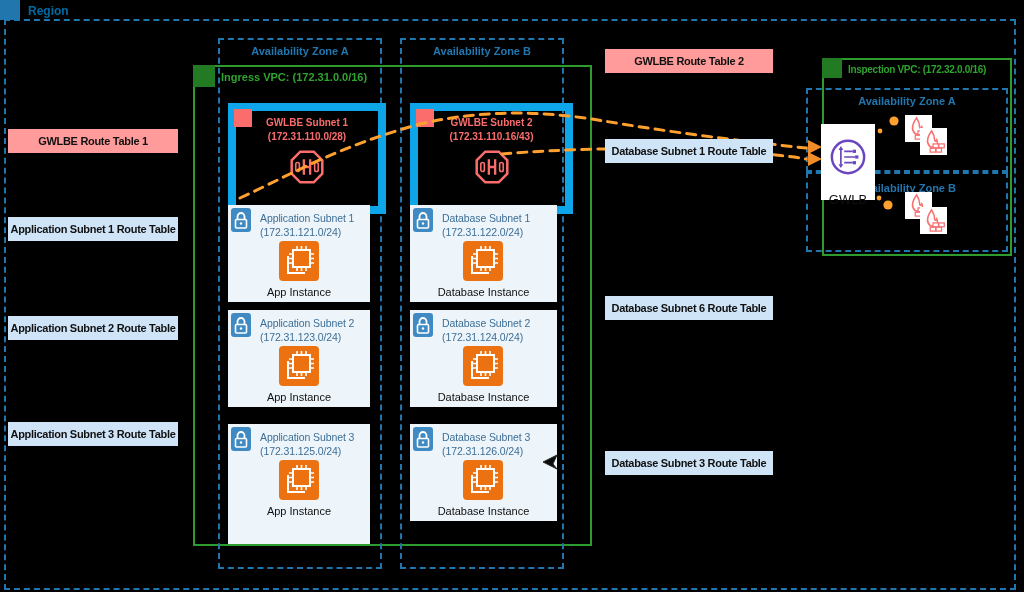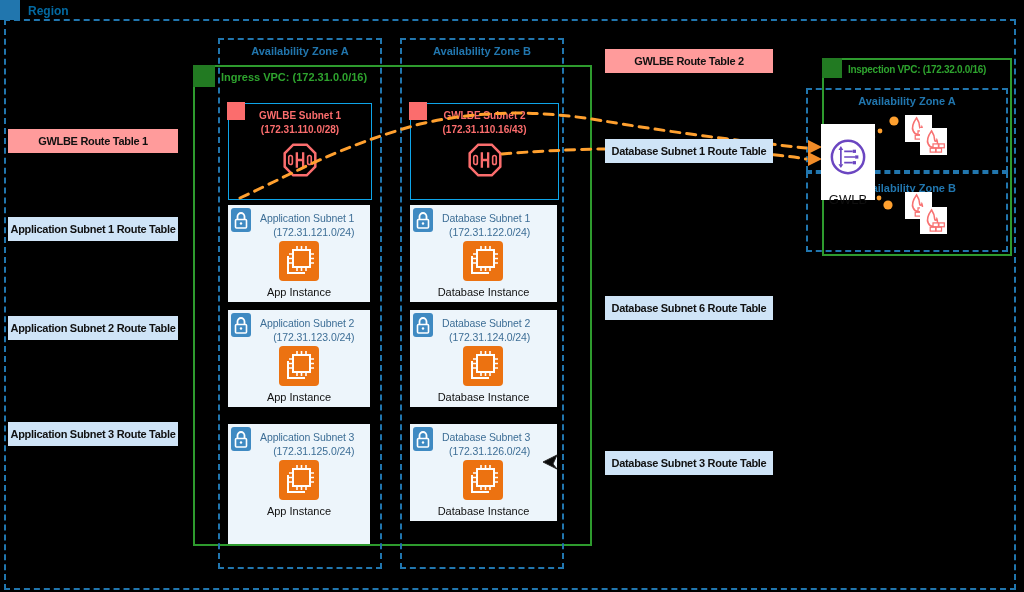--- a/index.html
+++ b/index.html
@@ -18,30 +18,30 @@
   
   .vpc{border:2px solid #2E9B2E;z-index:1;}
   .vpc-tab{position:absolute;left:-2px;top:-2px;width:22px;height:22px;background:#227A22;}
   .vpc-label{position:absolute;left:26px;top:4px;color:#2EA32E;font-weight:bold;font-size:11px;white-space:nowrap;}
   .vpc-label.small{font-size:10px;letter-spacing:-0.3px;}
   
   .az{border:2px dashed #2176AE;z-index:1;}
   .az-label{position:absolute;top:5px;left:0;width:100%;text-align:center;color:#2176AE;
             font-weight:bold;font-size:11px;white-space:nowrap;}
   
-  .gwlbe-box{border:1px solid #0ea5e9;z-index:2;}
+  .gwlbe-box{border:8px solid #0ea5e9;z-index:2;}
   .gwlbe-tab{position:absolute;left:-2px;top:-2px;width:18px;height:18px;background:#FB6D6D;}
   .gwlbe-title{position:absolute;top:5px;left:0;width:100%;text-align:center;color:#FB6D6D;
                font-weight:bold;font-size:10px;line-height:1.35;}
   .gwlbe-title span{display:block;}
   
   .card{background:#EDF5FB;z-index:2;}
   .card-title{position:absolute;left:32px;top:7px;font-size:10.5px;letter-spacing:-0.1px;
               color:#3D6E96;line-height:1.3;}
-  .card-title span{display:block;text-align:right;}
+  .card-title span{display:block;}
   .lock{position:absolute;left:3px;top:3px;}
   .inst{position:absolute;top:36px;width:40px;height:40px;background:#EC7211;border-radius:4px;}
   .inst-label{position:absolute;top:81px;left:0;width:100%;text-align:center;font-size:11px;color:#101010;}
   
   .gwlb-box{background:#fff;z-index:6;}
   .gwlb-label{position:absolute;top:68px;left:0;width:100%;text-align:center;font-size:13px;color:#101010;}
   .fw{width:27px;height:27px;background:#fff;z-index:7;}
   .overlay{left:0;top:0;z-index:4;pointer-events:none;}
 </style>
 </head>

